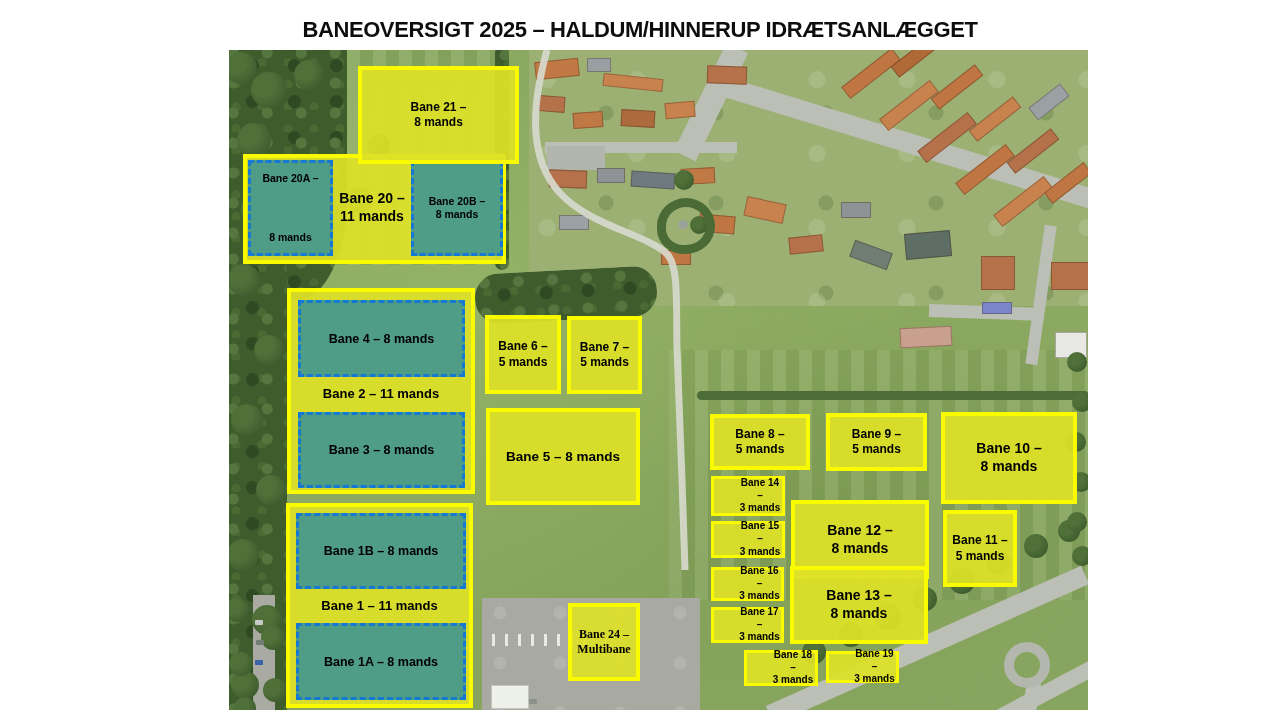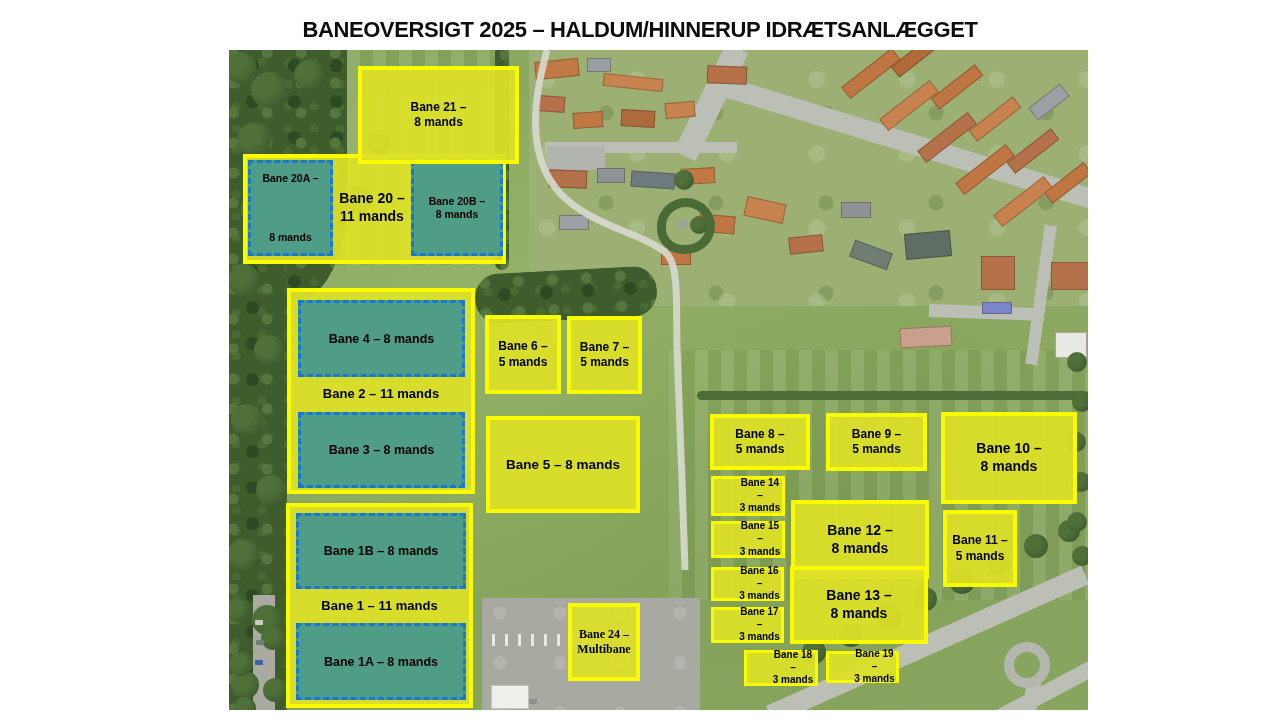--- a/index.html
+++ b/index.html
@@ -207,21 +207,21 @@
         <span>Bane 1A – 8 mands</span>
       </div>
       <div class="field yellow" style="left: 256px; top: 265px; width: 76px; height: 79px; font-size: 12px;">
         <span>Bane 6 –</span>
         <span>5 mands</span>
       </div>
       <div class="field yellow" style="left: 338px; top: 266px; width: 75px; height: 78px; font-size: 12px;">
         <span>Bane 7 –</span>
         <span>5 mands</span>
       </div>
-      <div class="field yellow" style="left: 257px; top: 358px; width: 154px; height: 97px; font-size: 13.5px; margin-top: 8px;">
+      <div class="field yellow" style="left: 257px; top: 358px; width: 154px; height: 97px; font-size: 13.5px;">
         <span>Bane 5 – 8 mands</span>
       </div>
       <div class="field yellow" style="left: 339px; top: 553px; width: 72px; height: 78px; font-size: 12px; font-family: Liberation Serif, serif;">
         <span>Bane 24 –</span>
         <span>Multibane</span>
       </div>
       <div class="field yellow" style="left: 481px; top: 364px; width: 100px; height: 56px; font-size: 12px;">
         <span>Bane 8 –</span>
         <span>5 mands</span>
       </div>

